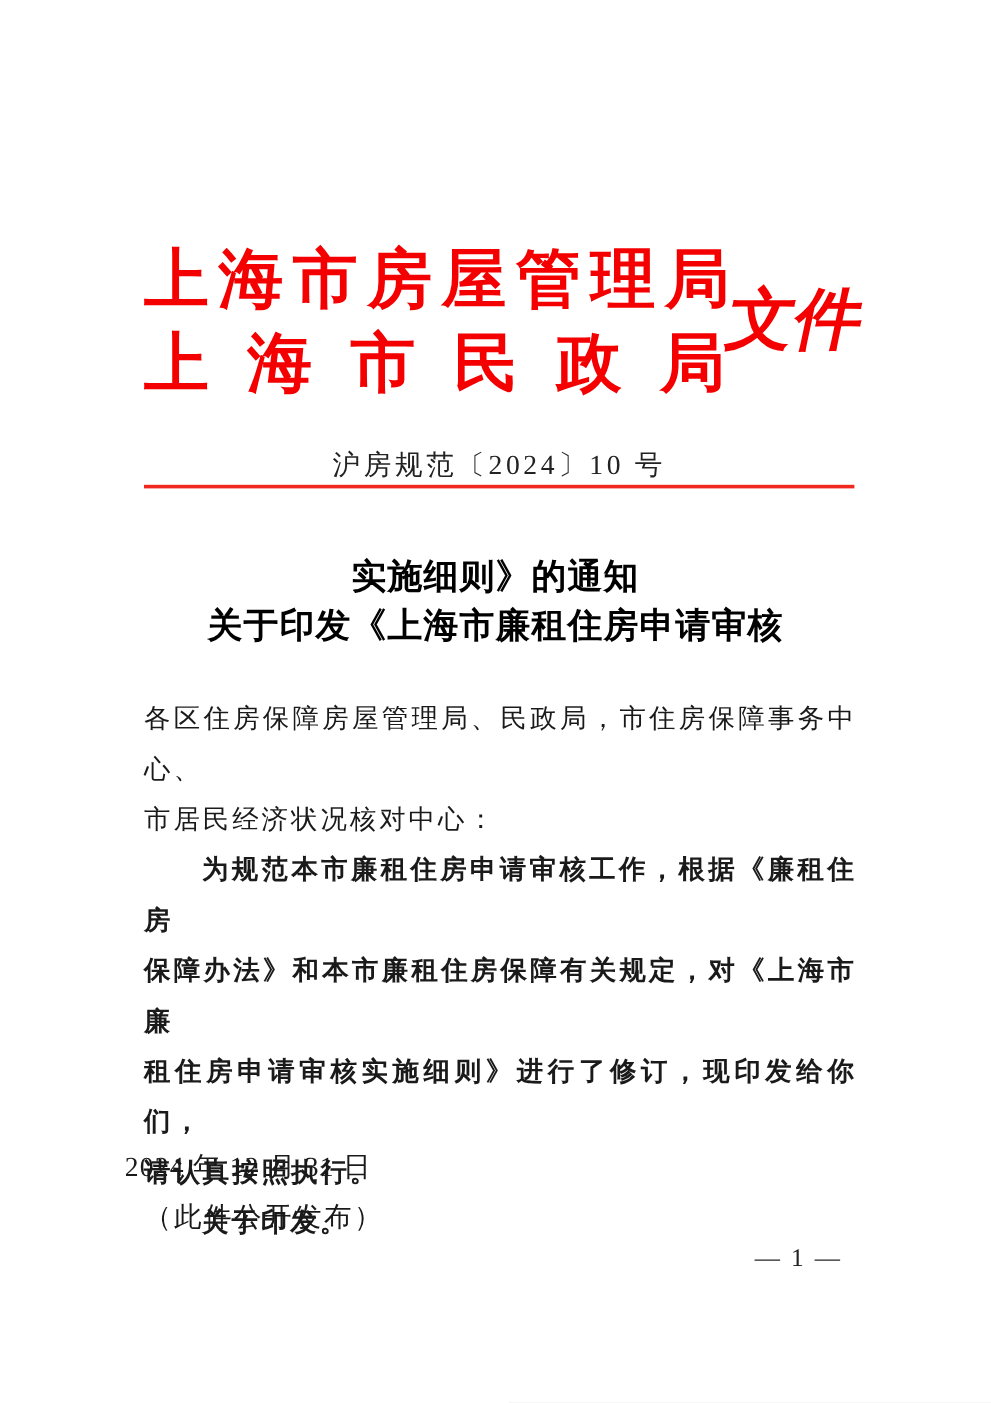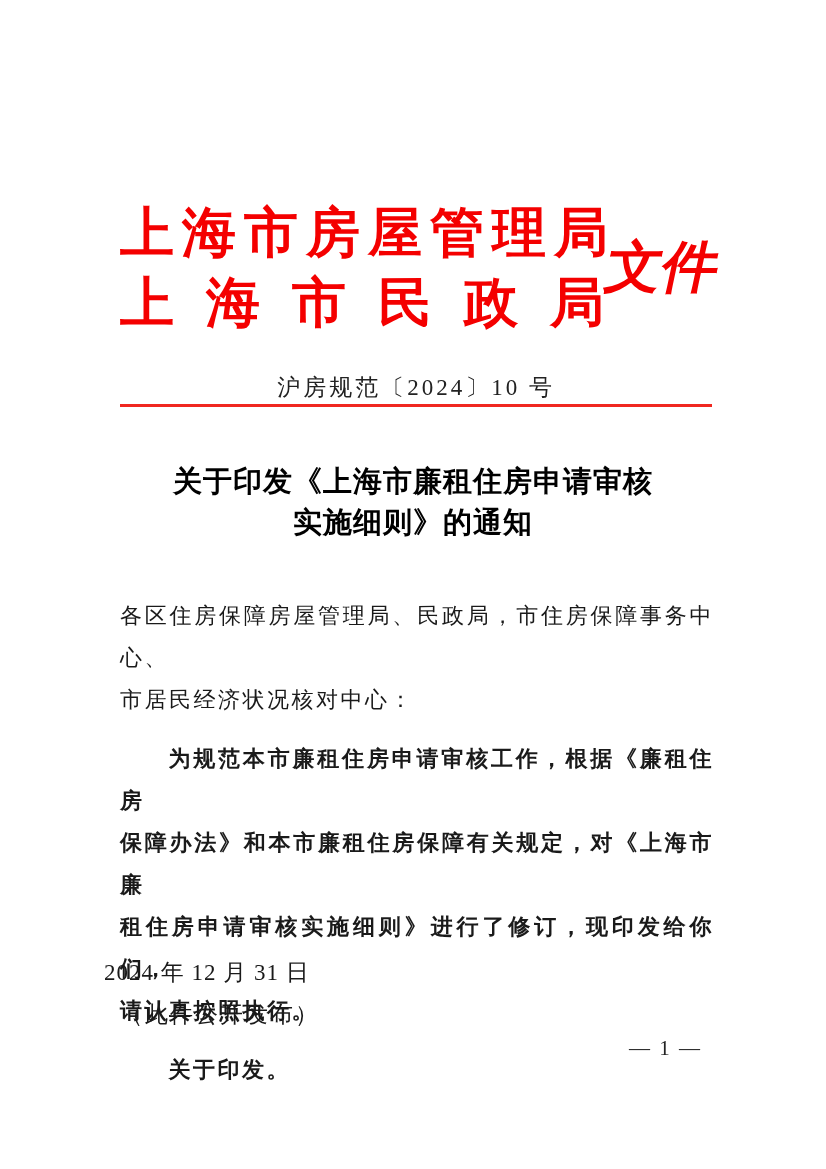--- a/index.html
+++ b/index.html
@@ -85,21 +85,21 @@
     position: absolute;
     top: 578px;
     left: 120px;
     width: 594px;
     font-size: 22px;
     line-height: 42px;
     letter-spacing: 2.5px;
     color: #1a1a1a;
     text-align: justify;
   }
-  .doc-body p { white-space: pre-line; margin-top: 17px; }
+  .doc-body p { white-space: pre-line; }
   .doc-body p.indent { text-indent: 2.2em; font-weight: bold; }
 
   
   .date-line {
     position: absolute;
     top: 952px;
     left: 104px;
     width: 592px;
     font-size: 23px;
     line-height: 42px;
@@ -133,22 +133,22 @@
       <span class="agency-line l2">上海市民政局</span>
     </div>
     <span class="doc-type">文件</span>
   </div>
 
   <div class="doc-number">沪房规范〔2024〕10 号</div>
 
   <div class="red-rule"></div>
 
   <div class="doc-title">
+    <div>实施细则》的通知</div>
     <div>关于印发《上海市廉租住房申请审核</div>
-    <div>实施细则》的通知</div>
   </div>
 
   <div class="doc-body">
     <p>各区住房保障房屋管理局、民政局，市住房保障事务中心、
 市居民经济状况核对中心：</p>
     <p class="indent">为规范本市廉租住房申请审核工作，根据《廉租住房
 保障办法》和本市廉租住房保障有关规定，对《上海市廉
 租住房申请审核实施细则》进行了修订，现印发给你们，
 请认真按照执行。</p>
     <p class="indent">关于印发。</p>

